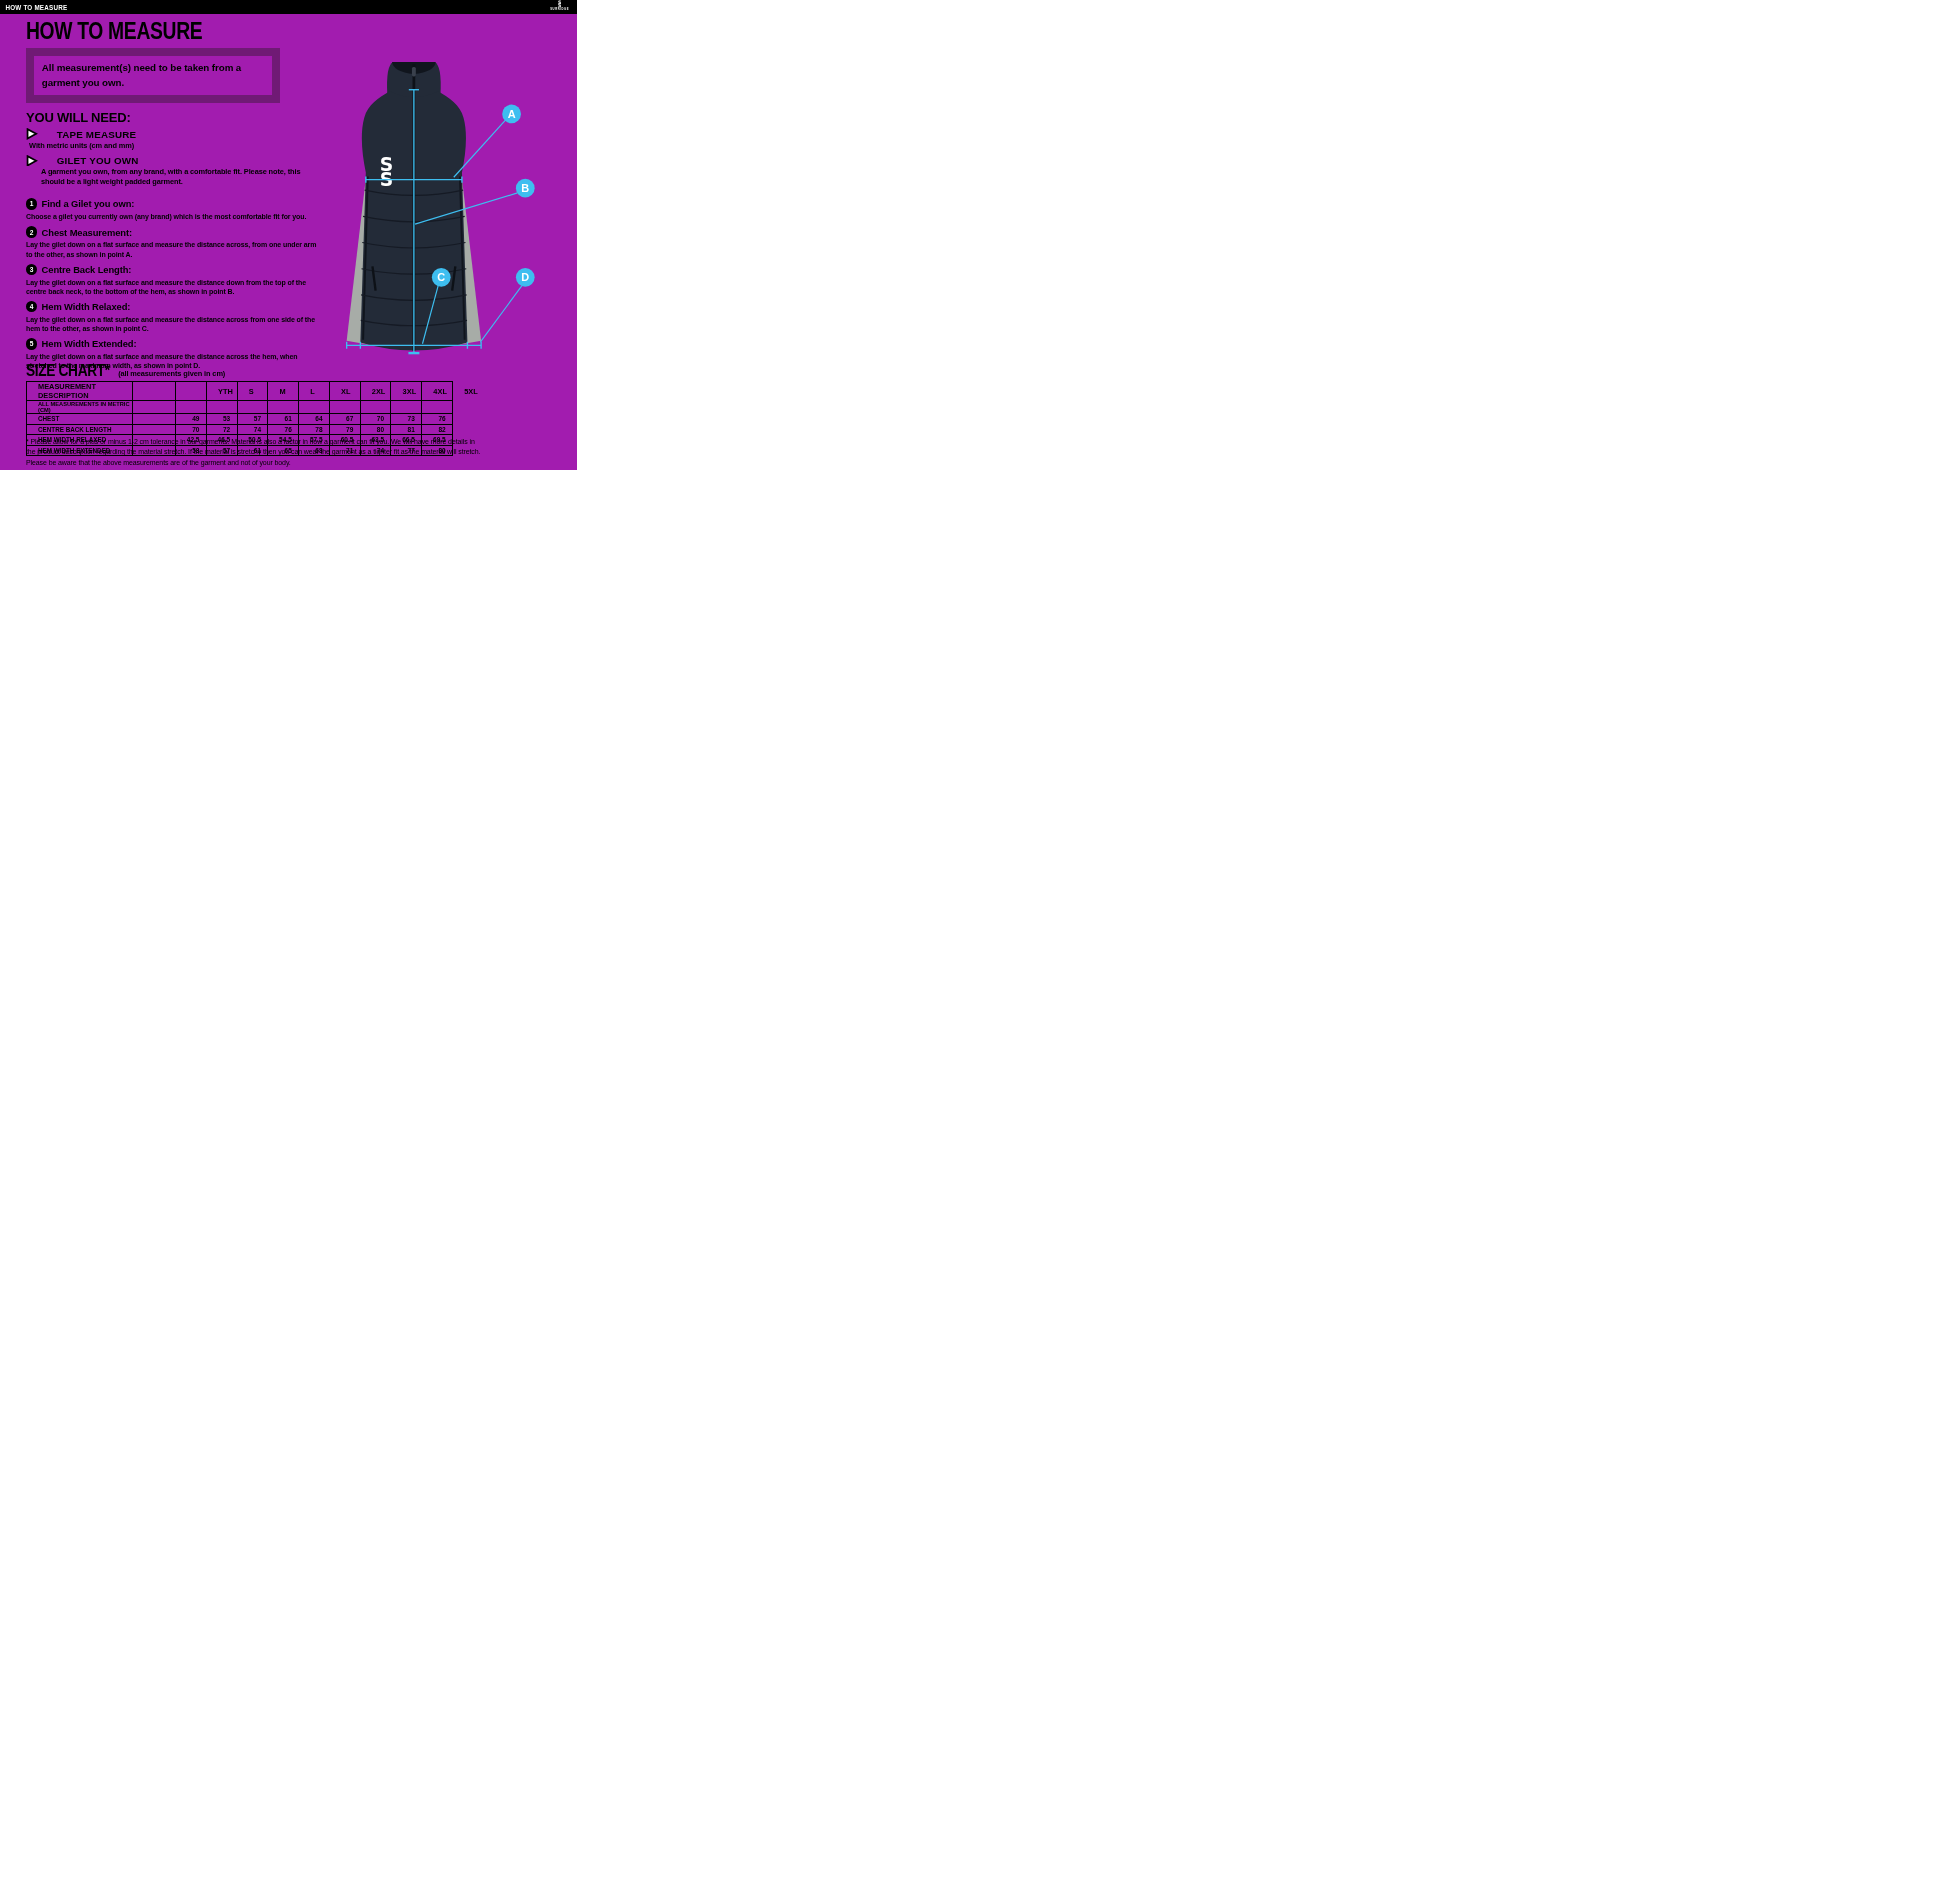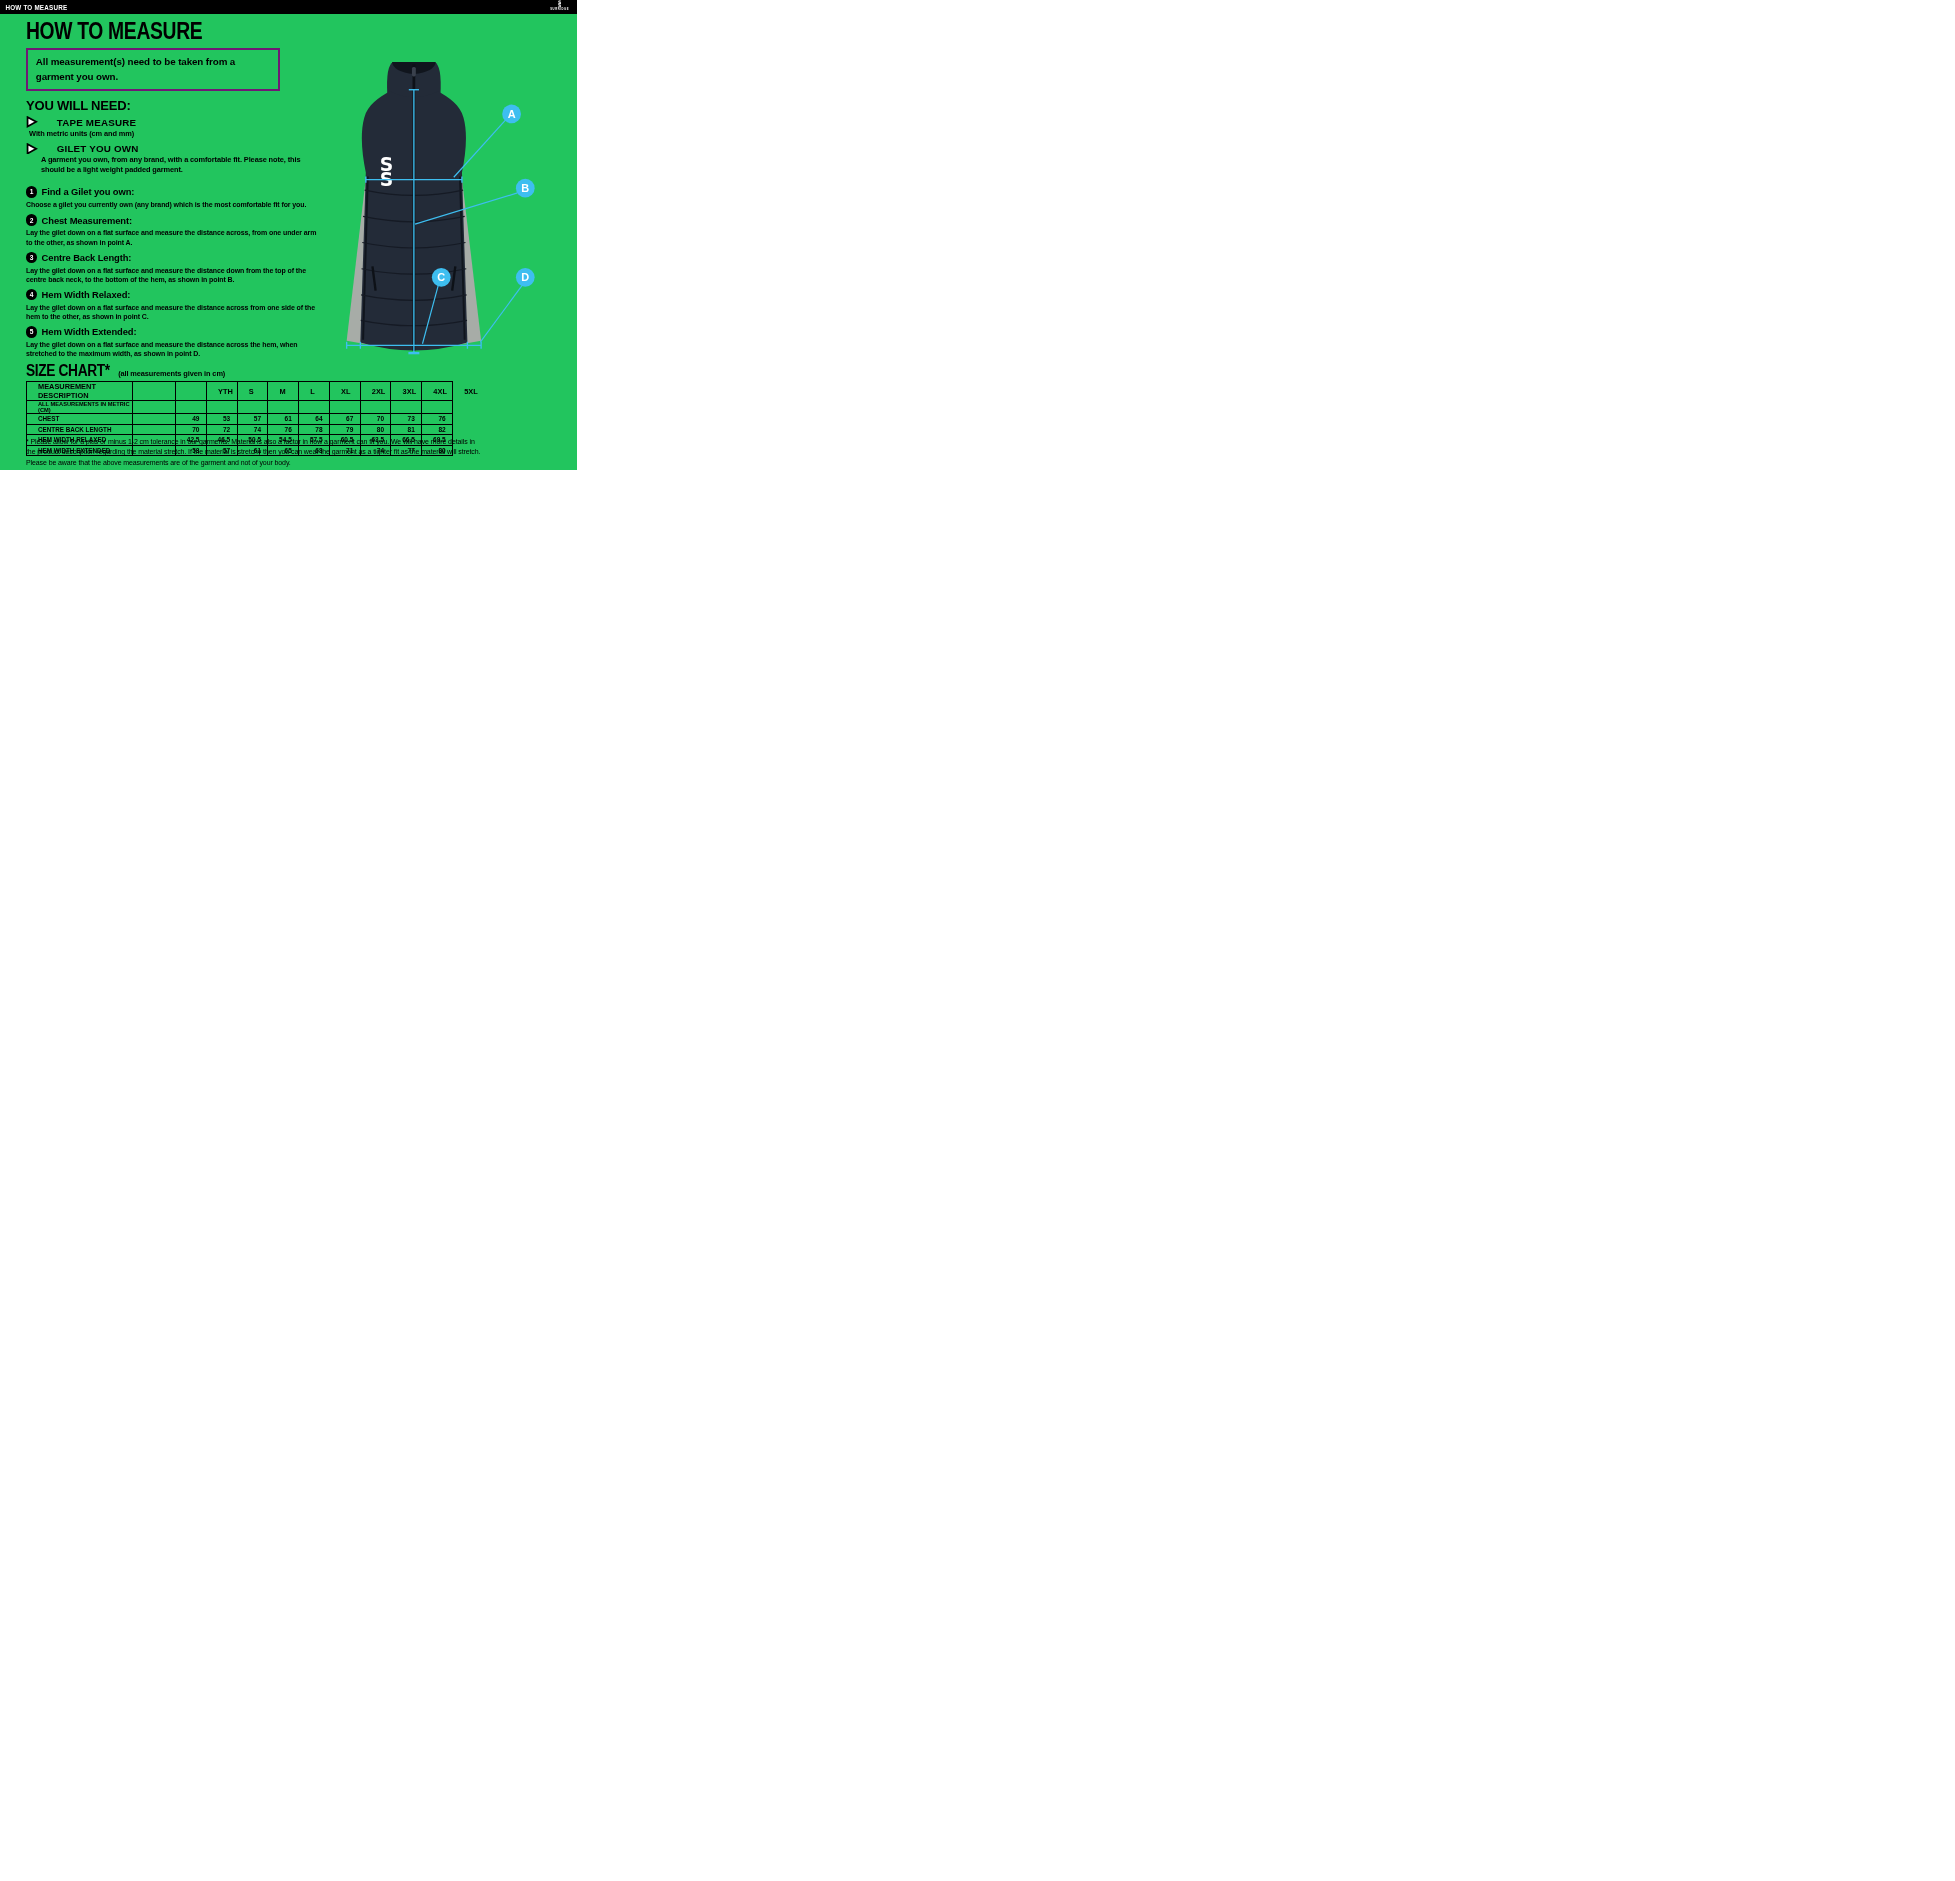--- a/index.html
+++ b/index.html
@@ -1,32 +1,32 @@
 <!DOCTYPE html>
 <html style="--accent: #3EBEF0; --navy: #232B38; --grey: #A7ACA7;font-size:6.3px"><head>
 <meta charset="utf-8">
 <style>
   :root{
     --accent:#3EBEF0; --navy:#232B38; --navy-dark:#151B26; --grey:#A7ACA7; --ink:#000;
   }
   *{margin:0;padding:0;box-sizing:border-box;}
   body{background:#fff;font-family:"Liberation Sans",sans-serif;color:#000;}
-  .page{position:relative;width:577px;height:470px;background:#22c55e;overflow:hidden;}
+  .page{position:relative;width:577px;height:470px;background:#a21caf;overflow:hidden;}
 
   
   .topbar{position:absolute;top:0;left:0;width:100%;height:14px;background:#000;display:flex;align-items:center;justify-content:space-between;padding:0 5.5px;}
   .topbar-title{color:#fff;font-size:6.3px;font-weight:700;letter-spacing:0.2px;}
   .brand{display:flex;flex-direction:column;align-items:center;line-height:1;margin-right:2.3px;}
   .brand-mark{color:#fff;font-weight:700;font-size:4.7px;letter-spacing:0;line-height:.62;font-family:"DejaVu Sans",sans-serif;text-align:center;}
   .brand-name{color:#fff;font-size:2.7px;font-weight:700;letter-spacing:0.6px;margin-top:0.8px;}
 
   
   .main{position:absolute;left:26px;top:19.6px;width:301px;}
   .h1{font-size:23px;font-weight:800;letter-spacing:-0.4px;transform:scaleX(.84);transform-origin:left center;white-space:nowrap;line-height:1;}
-  .intro-box{margin-top:5.5px;width:254px;border:2px solid #701a75;padding:4.7px 7.8px;font-size:9.8px;font-weight:700;letter-spacing:-0.1px;line-height:1.52;}
+  .intro-box{margin-top:5.5px;width:254px;border:8px solid #701a75;padding:4.7px 7.8px;font-size:9.8px;font-weight:700;letter-spacing:-0.1px;line-height:1.52;}
   .h2{margin-top:6.3px;font-size:13px;font-weight:800;letter-spacing:-0.2px;}
   .need-item{display:flex;align-items:center;gap:19px;margin-top:3.9px;}
   .tri{width:11.7px;height:11.7px;flex:0 0 auto;}
   .need-label{font-size:9.8px;font-weight:800;letter-spacing:0.2px;}
   .need-note{margin:0.8px 0 0 3.1px;font-size:7.4px;font-weight:700;letter-spacing:-0.1px;line-height:1.35;width:282px;}
   .need-note.indent{margin-left:15px;}
   .steps{margin-top:11px;}
   .step{margin-top:5.1px;}
   .step-head{display:flex;align-items:center;gap:4.3px;}
   .badge{width:11.3px;height:11.3px;border-radius:50%;background:#000;color:#fff;font-size:6.6px;font-weight:700;display:flex;align-items:center;justify-content:center;flex:0 0 auto;}

